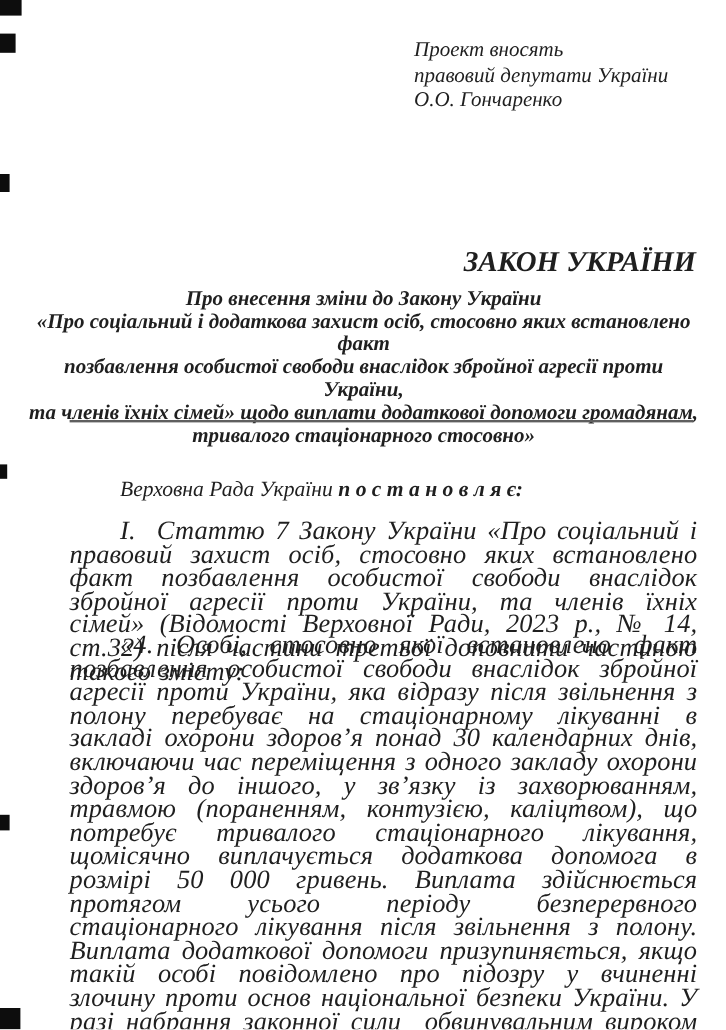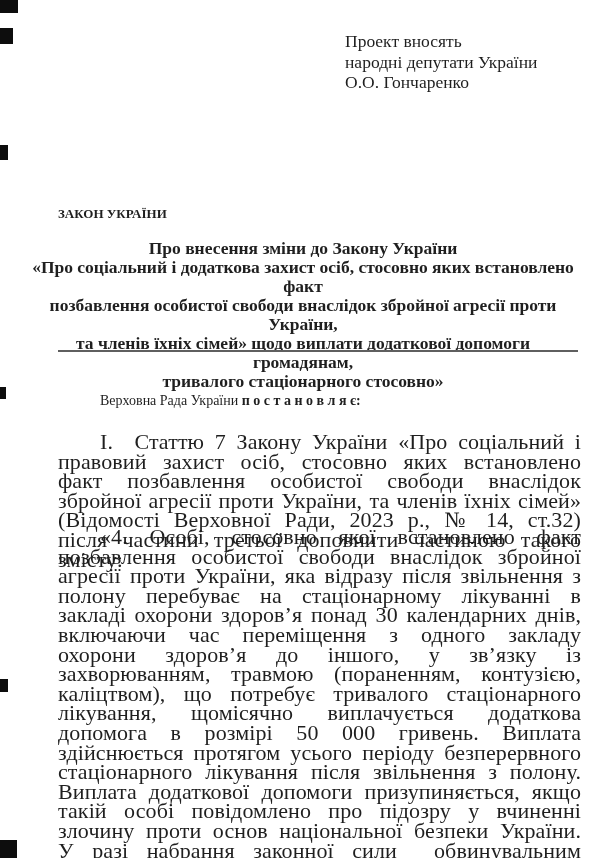--- a/index.html
+++ b/index.html
@@ -3,42 +3,43 @@
 <meta charset="utf-8">
 <style>
   html,body{margin:0;padding:0;background:#ffffff;}
   .page{
     position:relative;
     width:605px;height:858px;
     background:#ffffff;
     font-family:"Liberation Serif","DejaVu Serif",serif;
     color:#1f1f1f;
     overflow:hidden;
+    font-style:italic;
   }
   .submitter{
     position:absolute;left:345px;top:31px;
     font-size:17.5px;line-height:20.5px;
     text-align:left;
   }
   .law-title{
     position:absolute;left:58px;top:206px;width:522px;
-    text-align:left;font-weight:bold;font-size:13px;
+    text-align:right;font-weight:bold;font-size:24px;
   }
   .subtitle{
     position:absolute;left:24px;top:239px;width:558px;
     text-align:center;font-weight:bold;
     font-size:17.5px;line-height:19px;
   }
   .title-rule{
     position:absolute;left:58px;top:350px;width:520px;height:2px;
     background:#5f5f5f;
   }
   .enact{
     position:absolute;left:58px;top:379px;width:523px;
-    font-size:14px;text-indent:42px;
+    font-size:18px;text-indent:42px;
   }
   .enact .verb{font-weight:bold;}
   .bodypar{
     position:absolute;left:58px;width:523px;
     font-size:22px;line-height:19.6px;
     text-align:justify;text-indent:42px;
     word-spacing:1.5px;letter-spacing:0.1px;
   }
   .p1{top:410px;}
   .p2{top:505px;}
@@ -58,21 +59,21 @@
 
   <div class="scan-mark m1"></div>
   <div class="scan-mark m2"></div>
   <div class="scan-mark m3"></div>
   <div class="scan-mark m4"></div>
   <div class="scan-mark m5"></div>
   <div class="scan-mark m6"></div>
 
   <div class="submitter">
     <div>Проект вносять</div>
-    <div>народні депутати України</div>
+    <div>правовий депутати України</div>
     <div>О.О. Гончаренко</div>
   </div>
 
   <div class="law-title">ЗАКОН УКРАЇНИ</div>
 
   <div class="subtitle">
     <div>Про внесення зміни до Закону України</div>
     <div>«Про соціальний і додаткова захист осіб, стосовно яких встановлено факт</div>
     <div>позбавлення особистої свободи внаслідок збройної агресії проти України,</div>
     <div>та членів їхніх сімей» щодо виплати додаткової допомоги громадянам,</div>

